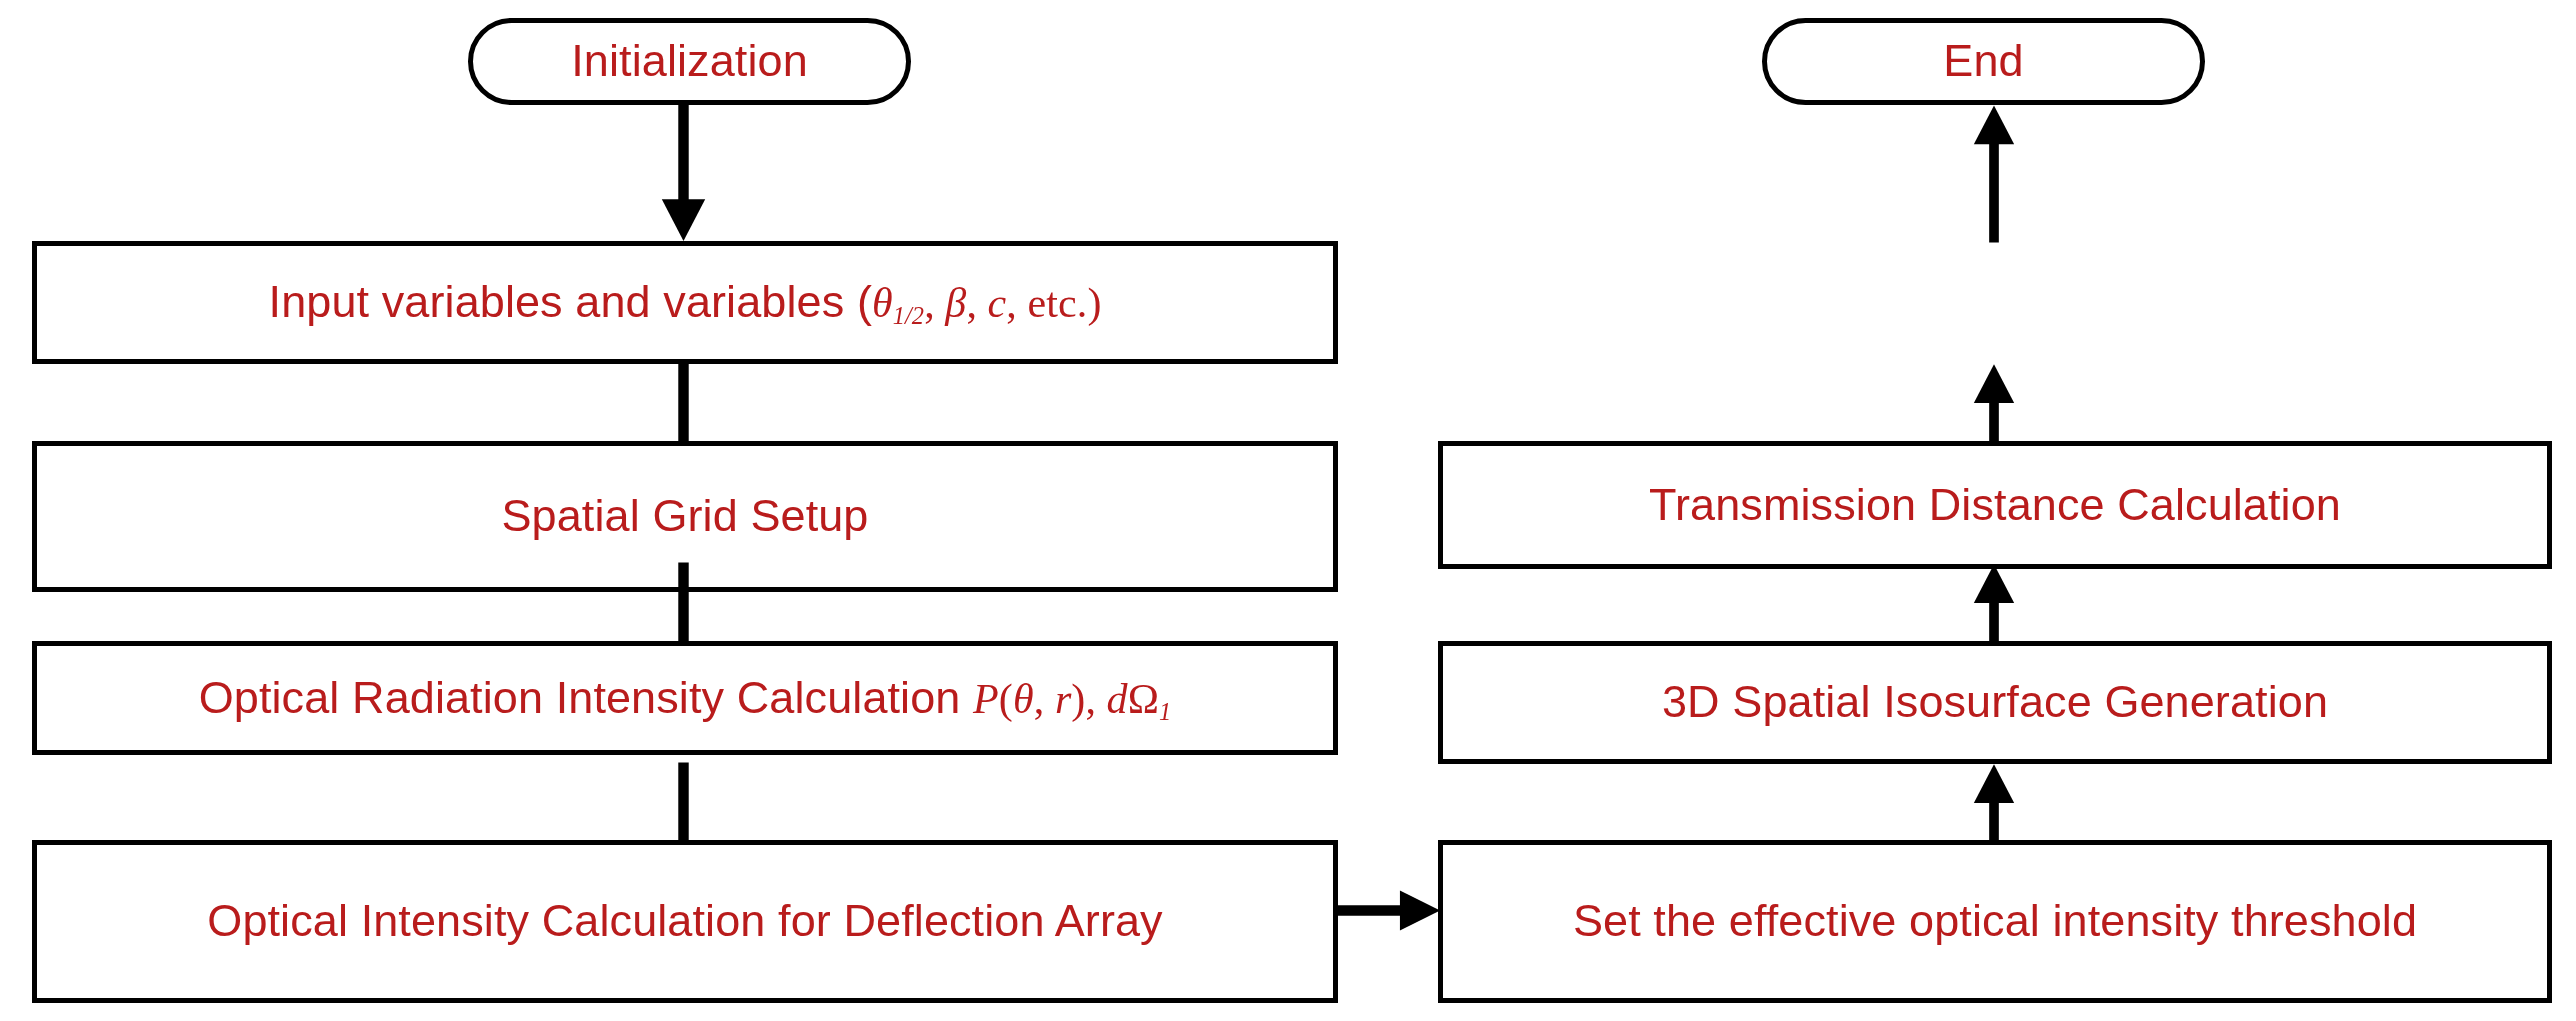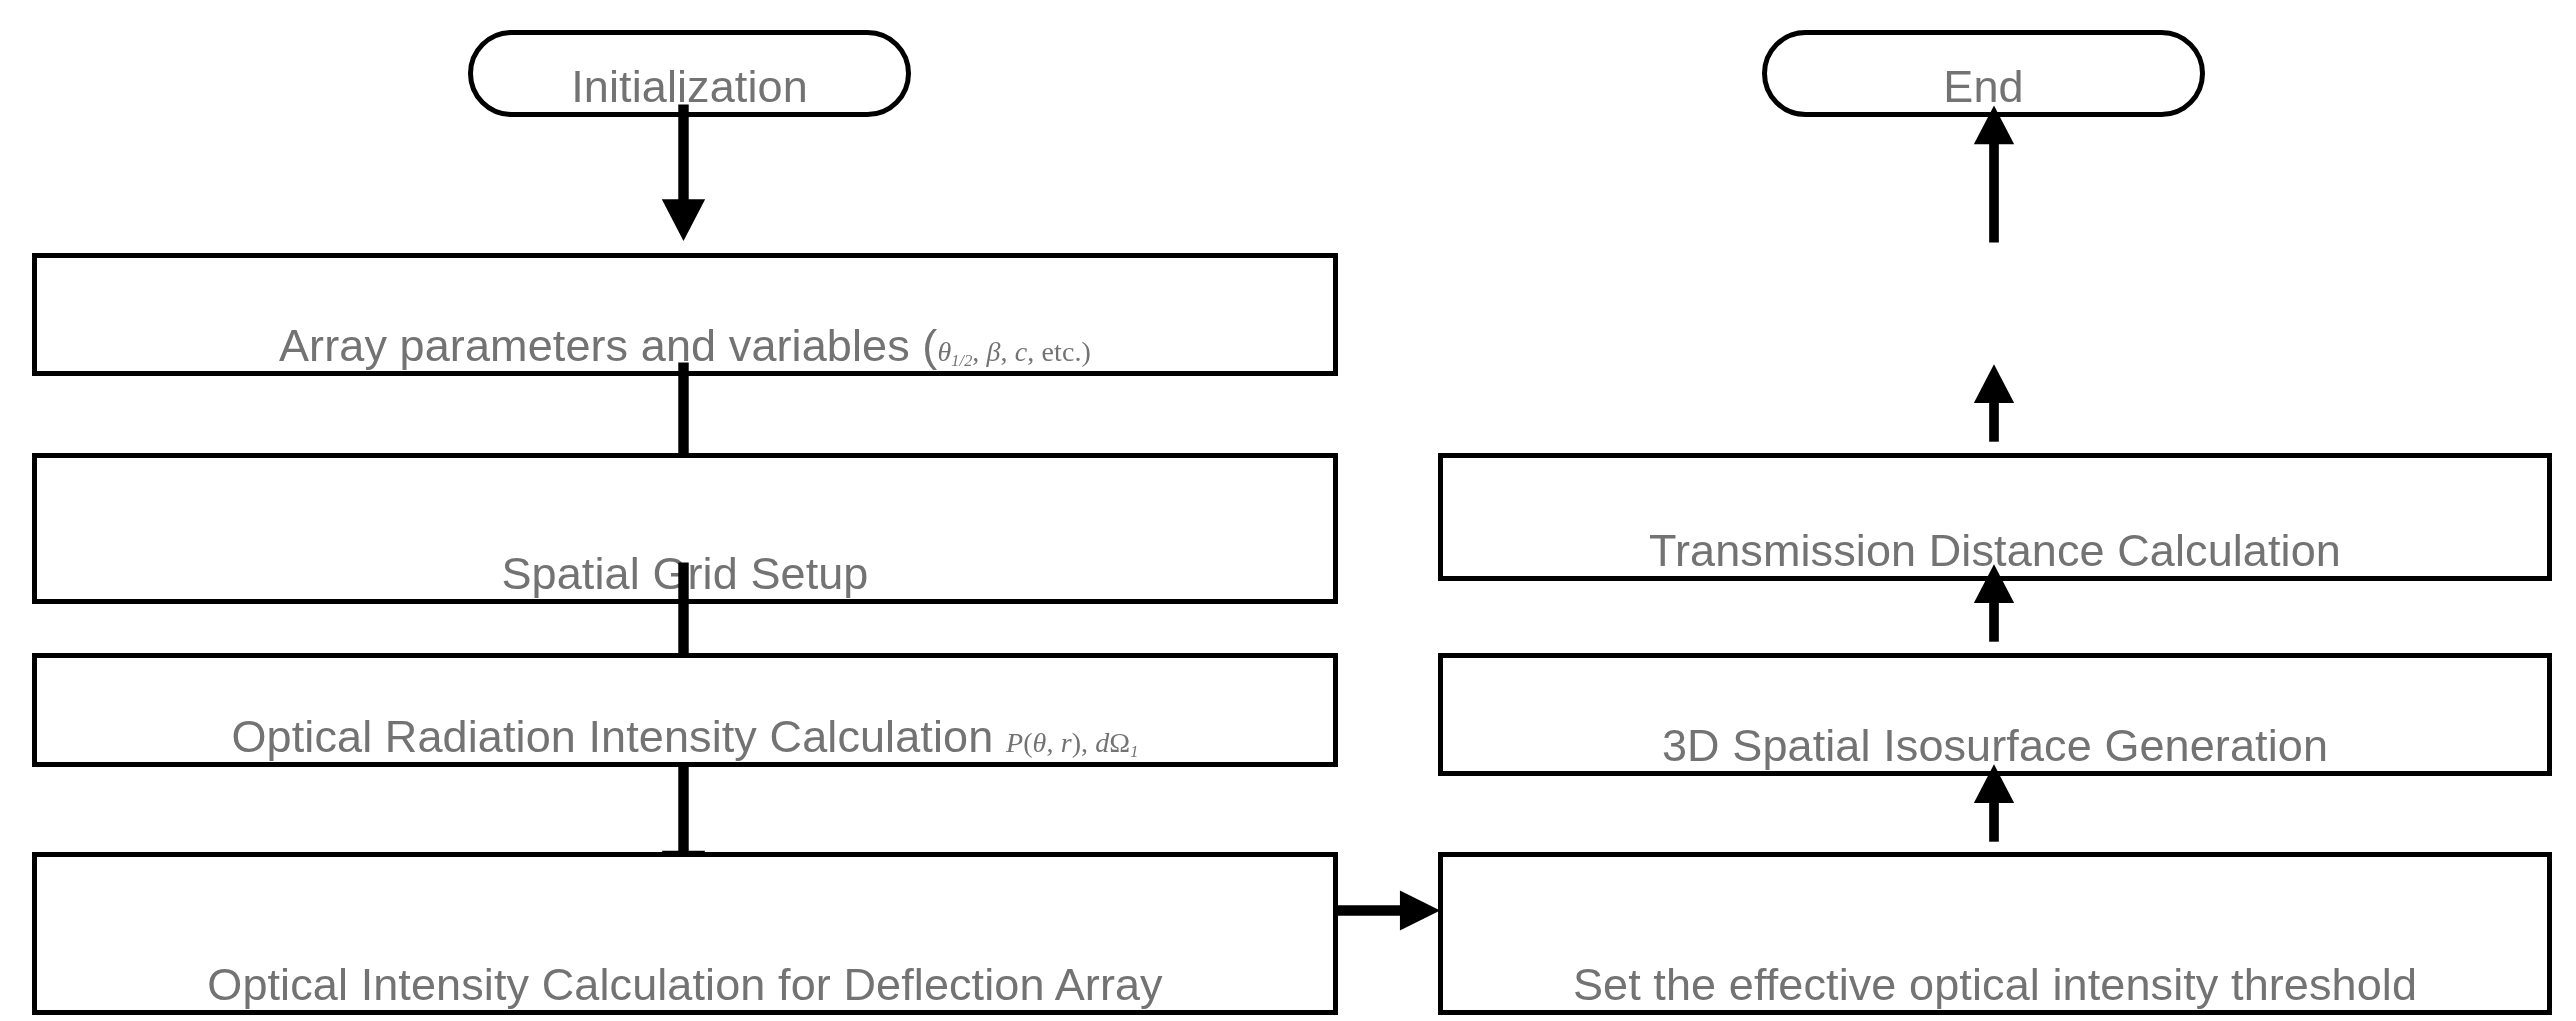--- a/index.html
+++ b/index.html
@@ -18,26 +18,25 @@
     overflow: hidden;
   }
 
   
   .node {
     position: absolute;
     box-sizing: border-box;
     background: #ffffff;
     border: 5.7px solid #000000;
     display: flex;
-    align-items: flex-end;
+    align-items: center;
     justify-content: center;
     text-align: center;
-    color: #737373;
+    color: #b91c1c;
     line-height: 1.12;
-    margin-top: 12px;
   }
   .node.terminal {
     border-radius: 8090px;
     border-width: 5.7px;
   }
   .node.process {
     border-radius: 0;
   }
   .node-label {
     display: block;
@@ -47,21 +46,21 @@
     white-space: nowrap;
   }
   .node-label.wrap {
     white-space: normal;
   }
 
   
   .mth {
     font-family: "Liberation Serif", "DejaVu Serif", serif;
     font-style: italic;
-    font-size: 28px;
+    font-size: 42px;
   }
   .mth .up {
     font-style: normal;
   }
   .mth sub {
     font-size: 0.58em;
     font-style: italic;
     vertical-align: -0.30em;
     line-height: 0;
   }
@@ -90,21 +89,21 @@
 
   <div class="conn" style="left:657px; top:104px; width:53px; height:139px;">
     <svg width="53" height="139" viewBox="0 0 66 172">
       <line x1="33" y1="0" x2="33" y2="128" stroke="#000" stroke-width="13"></line>
       <polygon points="33,170 6,118 60,118" fill="#000"></polygon>
     </svg>
   </div>
 
   <div class="node process" style="left:32px; top:241px; width:1306px; height:123px;">
     <span class="node-label">
-      <span>Array parameters and variables (</span><span class="mth"><span>θ</span><sub>1/2</sub><span class="up">, </span><span>β</span><span class="up">, </span><span>c</span><span class="up">,  etc.)</span></span>
+      <span>Input variables and variables (</span><span class="mth"><span>θ</span><sub>1/2</sub><span class="up">, </span><span>β</span><span class="up">, </span><span>c</span><span class="up">,  etc.)</span></span>
     </span>
   </div>
 
   <div class="conn" style="left:657px; top:362px; width:53px; height:139px;">
     <svg width="53" height="139" viewBox="0 0 66 172">
       <line x1="33" y1="0" x2="33" y2="128" stroke="#000" stroke-width="13"></line>
       <polygon points="33,170 6,118 60,118" fill="#000"></polygon>
     </svg>
   </div>
 

